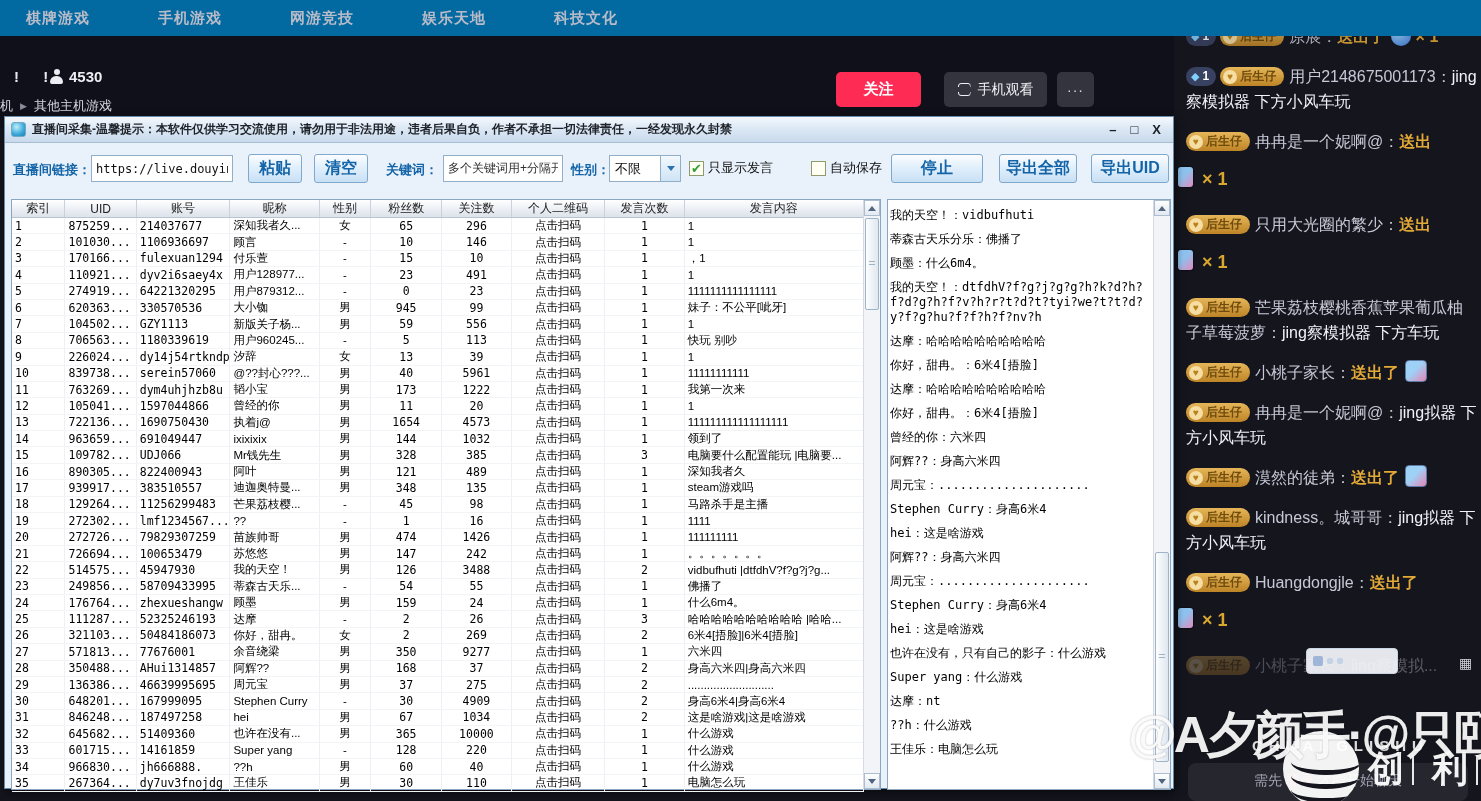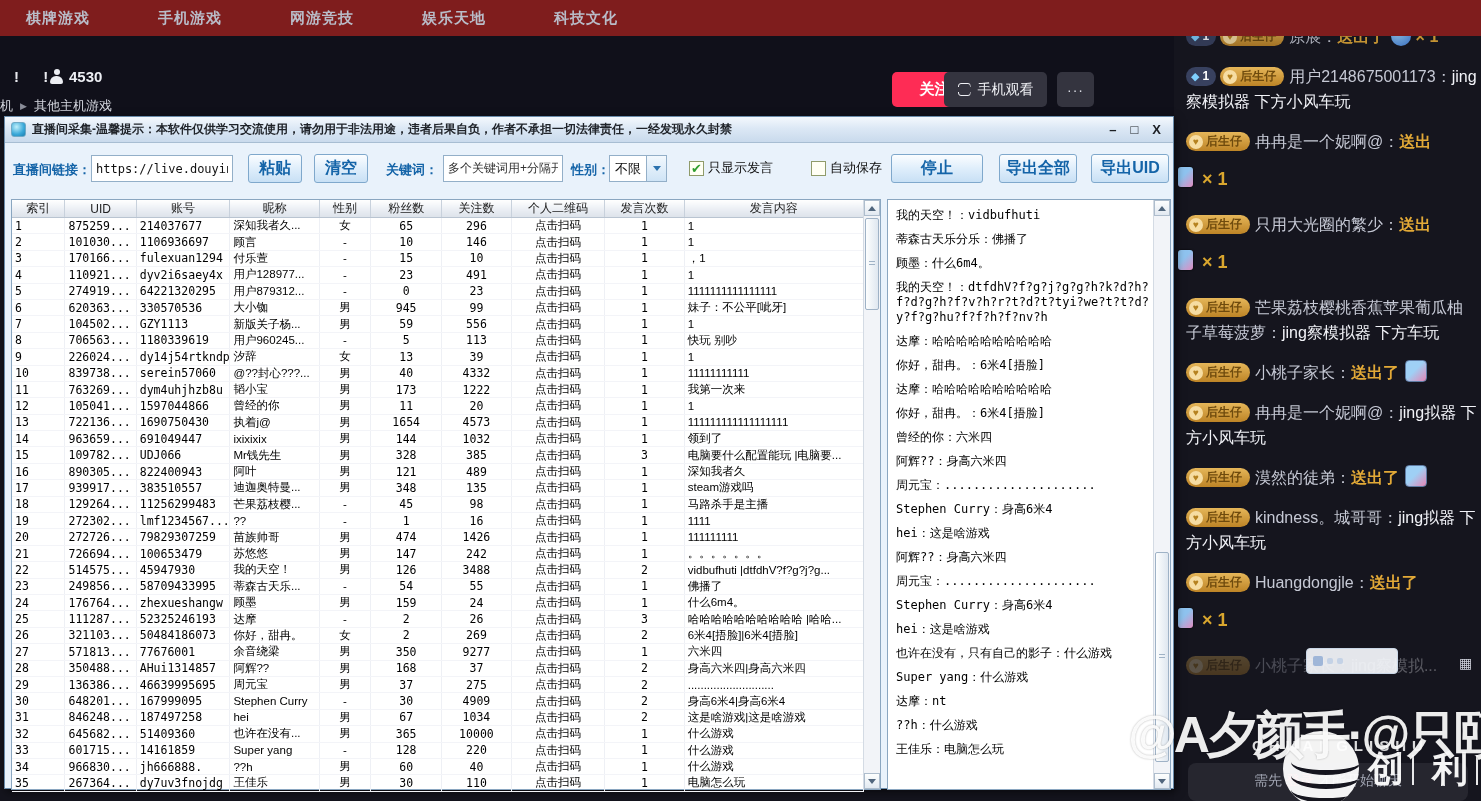--- a/index.html
+++ b/index.html
@@ -1,31 +1,31 @@
 <!DOCTYPE html>
 <html><head>
 <meta charset="utf-8">
 <style>
   * { margin:0; padding:0; box-sizing:border-box; }
   html,body { width:1481px; height:801px; overflow:hidden; background:#14141d;
     font-family:"Liberation Sans","DejaVu Sans",sans-serif; }
 
   
-  .topnav { position:absolute; left:0; top:0; width:1481px; height:36px; background:#7f1d1d;
+  .topnav { position:absolute; left:0; top:0; width:1481px; height:36px; background:#0369a1;
     display:flex; align-items:center; gap:68px; padding-left:26px; }
   .topnav .nav-item { color:#b9bcc8; font-size:15px; font-weight:bold; letter-spacing:1px; }
   .pagebar { position:absolute; left:0; top:36px; width:1481px; height:92px; background:#10101a; }
   .exclaims { position:absolute; left:14px; top:68px; color:#e8e9ee; font-size:15px; font-weight:bold; letter-spacing:10px; }
   .viewers { position:absolute; left:50px; top:68px; color:#eceef3; font-size:15px; font-weight:bold; display:flex; align-items:center; gap:6px;}
   .person-ico { width:13px; height:15px; position:relative; display:inline-block;}
   .person-ico:before{ content:""; position:absolute; left:3.5px; top:0; width:6px; height:6px; border-radius:50%; background:#eceef3;}
   .person-ico:after{ content:""; position:absolute; left:0; top:7px; width:13px; height:8px; border-radius:6px 6px 2px 2px; background:#eceef3;}
   .crumb { position:absolute; left:0px; top:97px; color:#d6d8e0; font-size:13px; display:flex; align-items:center; gap:7px;}
   .crumb .sep { color:#8a8d99; font-size:9px; }
-  .btn-follow { position:absolute; left:892px; top:72px; width:85px; height:35px; background:#fe2c55; border:none;
+  .btn-follow { position:absolute; left:836px; top:72px; width:85px; height:35px; background:#fe2c55; border:none;
     border-radius:5px; color:#fff; font-size:15px; font-weight:bold; }
   .btn-phone { position:absolute; left:944px; top:72px; width:103px; height:35px; background:#34343f; border:none;
     border-radius:5px; color:#f0f1f5; font-size:14px; display:flex; align-items:center; justify-content:center; gap:7px;}
   .scan-ico { width:13px; height:13px; position:relative; display:inline-block; }
   .scan-ico:before { content:""; position:absolute; inset:0; border:1.5px solid #f0f1f5; border-radius:3px;
     clip-path:polygon(0 0,100% 0,100% 30%,0 30%,0 70%,100% 70%,100% 100%,0 100%); }
   .btn-more { position:absolute; left:1057px; top:72px; width:37px; height:35px; background:#34343f; border:none;
     border-radius:5px; color:#d8dae2; font-size:14px; letter-spacing:1px;}
 
   
@@ -75,21 +75,21 @@
   .sb-up { top:0; } .sb-dn { bottom:0; }
   .tri-up { border:4px solid transparent; border-bottom:5px solid #51667d; margin-top:-4px;}
   .tri-dn { border:4px solid transparent; border-top:5px solid #51667d; margin-bottom:-4px;}
   .sb-thumb { position:absolute; left:1px; width:14px; background:linear-gradient(90deg,#fdfefe,#dfe7f0);
     border:1px solid #9fb2c6; border-radius:2px; }
   .grip { position:absolute; left:3px; right:3px; top:50%; height:6px; margin-top:-3px;
     background:repeating-linear-gradient(180deg,#9fb2c6 0 1px,transparent 1px 3px); }
 
   
   .chatlog-wrap { position:absolute; left:882px; top:82px; width:284px; bottom:-2px; background:#fff; border:1px solid #8aa6c0; }
-  .chatlog { position:absolute; inset:0 17px 0 0; overflow:hidden; padding:8px 2px 0 8px; }
+  .chatlog { position:absolute; inset:0 17px 0 0; overflow:hidden; padding:8px 2px 0 2px; }
   .chatlog .msg { font-size:12px; color:#000; line-height:15px; margin-bottom:9px; word-break:break-all;
     font-family:"DejaVu Sans Mono","Liberation Mono",monospace; }
 
   
   .live { position:absolute; left:1174px; top:36px; width:307px; height:765px; background:#15151e; overflow:hidden; }
   .live-list { position:absolute; left:12px; top:2px; width:292px; }
   .lmsg { margin-bottom:15px; font-size:16px; line-height:25px; color:#f2f3f8; word-break:break-all; position:relative;}
   .lmsg .uname { color:#c6c9d5; }
   .lmsg .gold { color:#e2a937; font-weight:bold; }
   .badge-d { display:inline-flex; align-items:center; gap:3px; height:19px; padding:0 7px 0 5px; border-radius:10px;
@@ -203,21 +203,21 @@
   </div>
 
   <div class="toolbar">
     <span class="tb-label" style="left:8px">直播间链接：</span>
     <input class="tb-input" style="left: 86px; width: 142px;" value="https://live.douyin.com/624">
     <button class="tb-btn" style="left:243px; width:54px">粘贴</button>
     <button class="tb-btn" style="left:309px; width:54px">清空</button>
     <span class="tb-label" style="left:381px">关键词：</span>
     <input class="tb-input" style="left: 438px; width: 120px; font-family: &quot;Liberation Sans&quot;, sans-serif; font-size: 12px; color: rgb(51, 51, 51);" value="多个关键词用+分隔开">
     <span class="tb-label" style="left:566px">性别：</span>
-    <div class="sel" style="left:604px; width:58px">
+    <div class="sel" style="left:604px; width:72px">
       <span class="sel-val">不限</span>
       <span class="sel-arrow"></span>
     </div>
     <label class="chk" style="left:684px">
       <span class="box">✔</span>
       <span>只显示发言</span>
     </label>
     <label class="chk" style="left:806px">
       <span class="box" style="color:transparent"></span>
       <span>自动保存</span>
@@ -364,21 +364,21 @@
             <td class="ctr">1</td>
             <td class="cjk">1</td>
           </tr>
           <tr>
             <td class="">10</td>
             <td class="">839738...</td>
             <td class="">serein57060</td>
             <td class="cjk">@??封心???...</td>
             <td class="ctr cjk">男</td>
             <td class="ctr">40</td>
-            <td class="ctr">4332</td>
+            <td class="ctr">5961</td>
             <td class="ctr cjk">点击扫码</td>
             <td class="ctr">1</td>
             <td class="cjk">11111111111</td>
           </tr>
           <tr>
             <td class="">11</td>
             <td class="">763269...</td>
             <td class="">dym4uhjhzb8u</td>
             <td class="cjk">韬小宝</td>
             <td class="ctr cjk">男</td>

